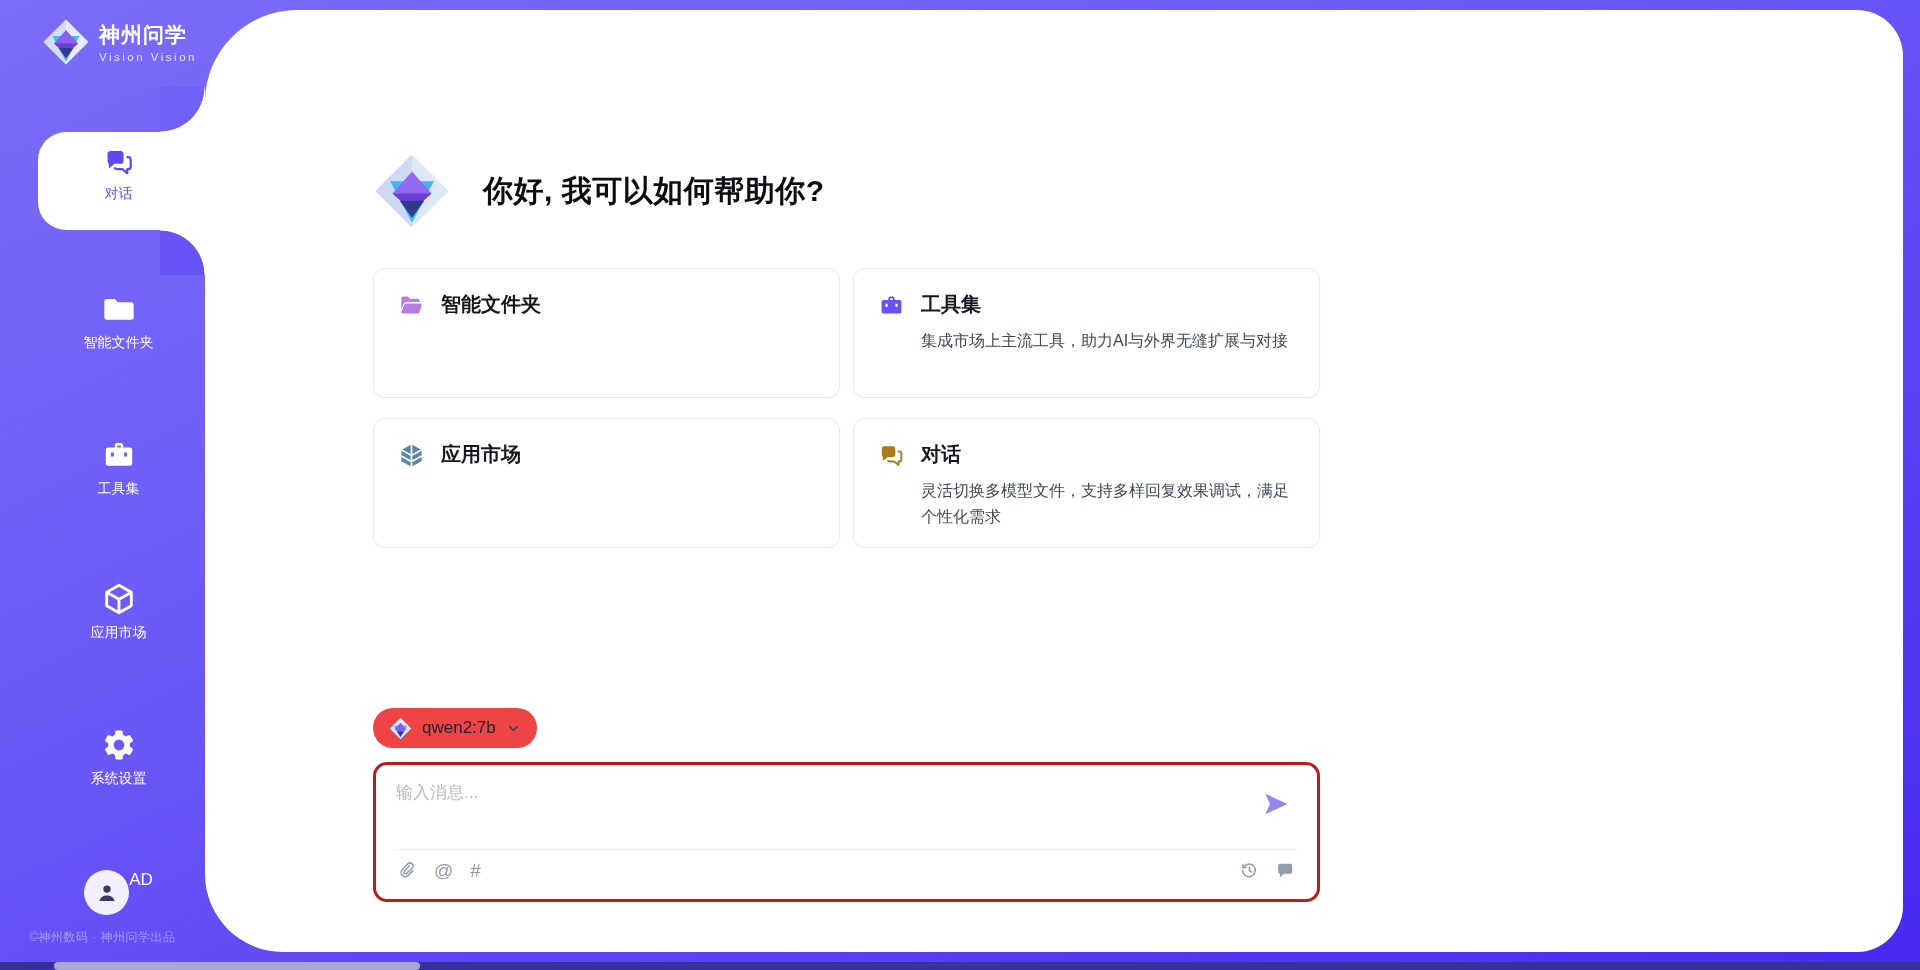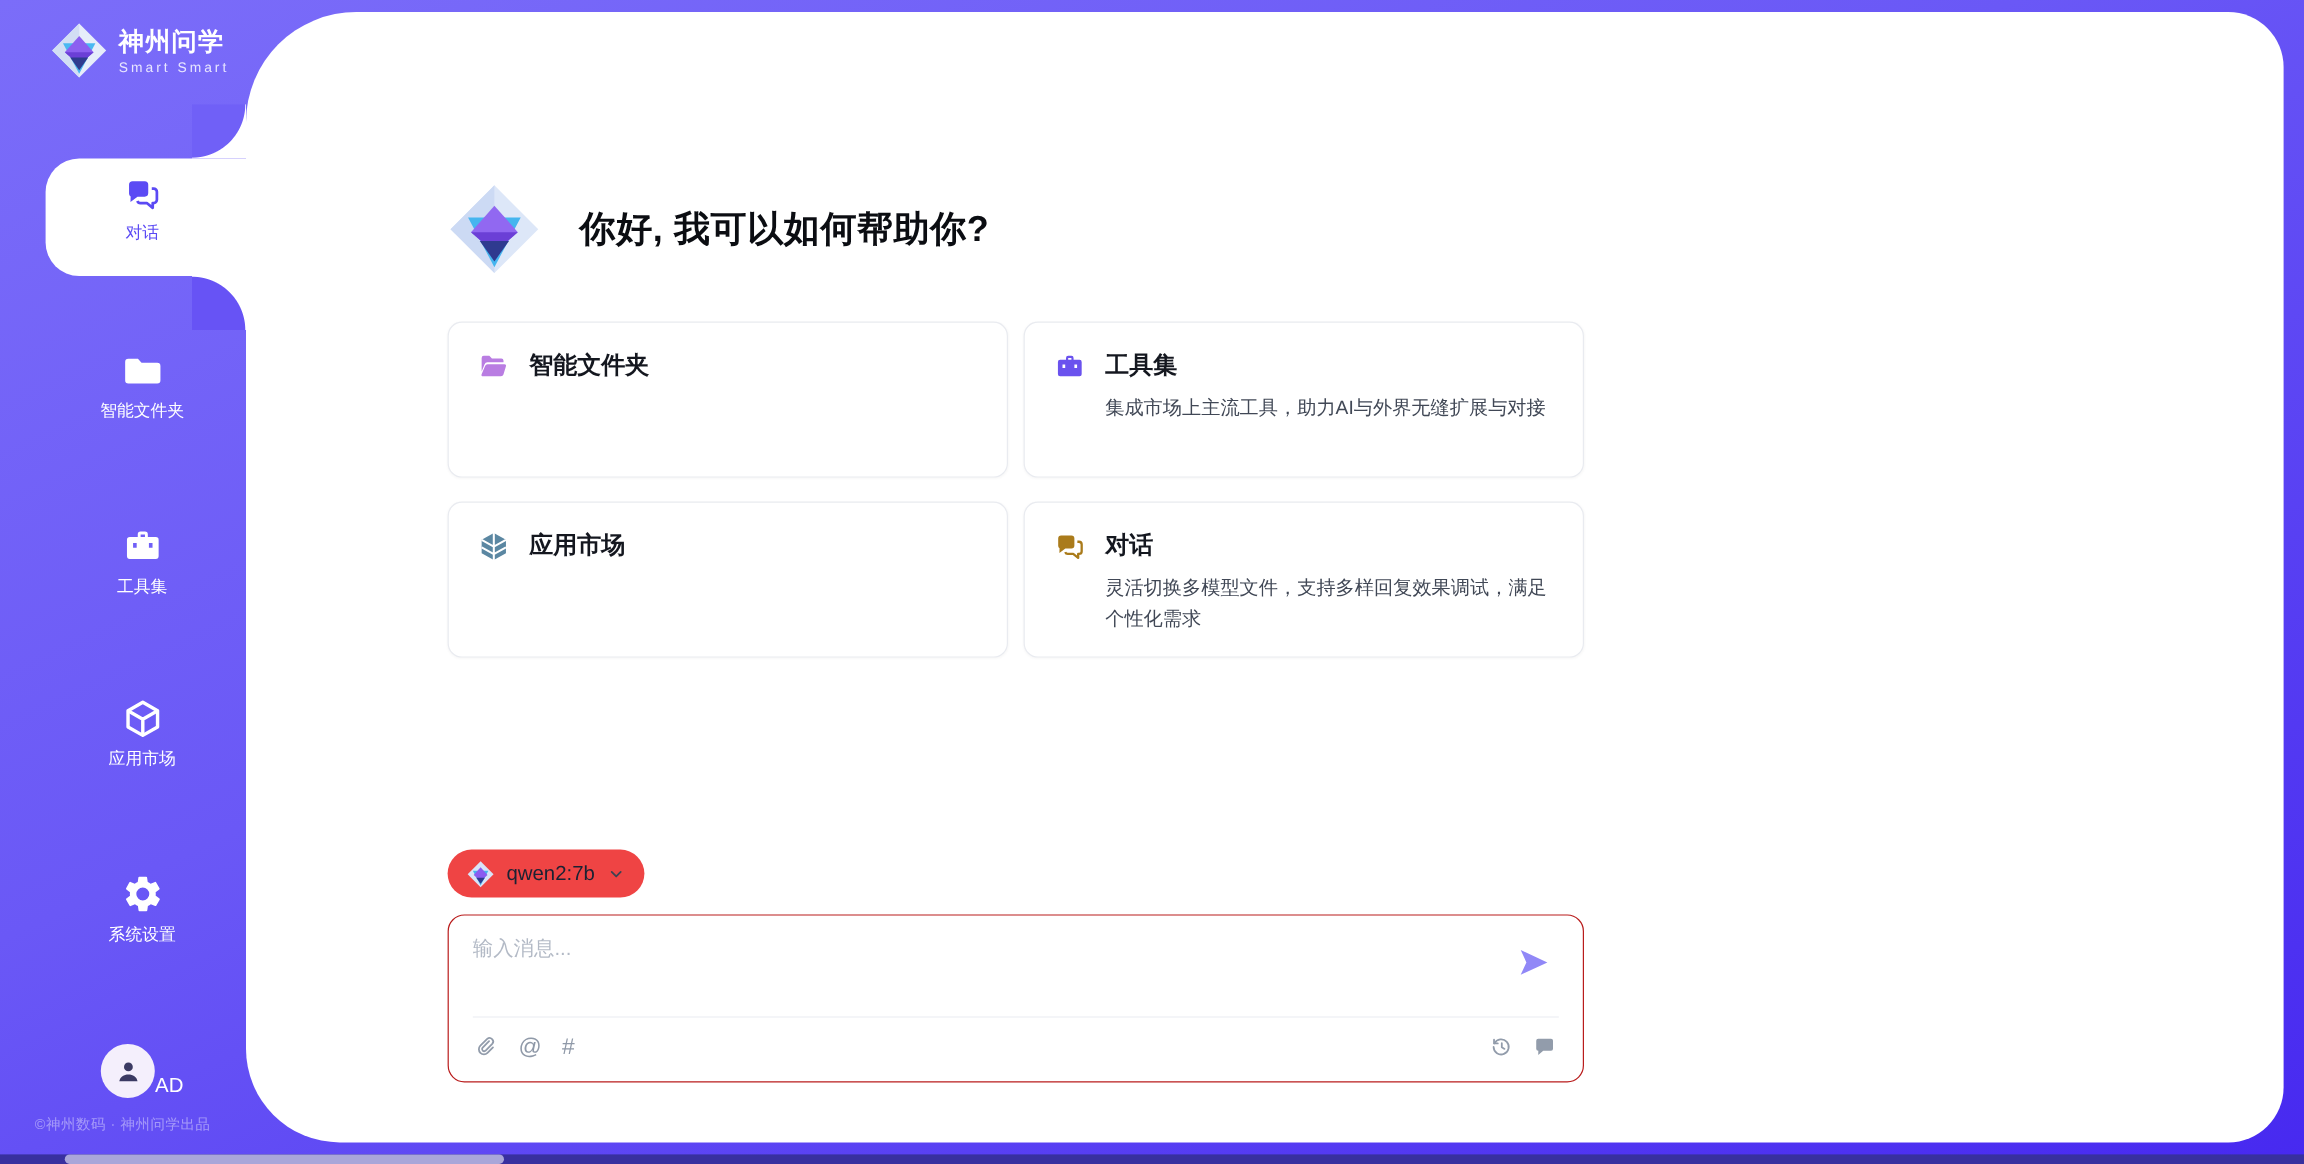--- a/index.html
+++ b/index.html
@@ -31,21 +31,21 @@
   .brand-tagline { color:#e8e6ff; font-size:11.5px; letter-spacing:2.5px; margin-top:2px; }
 
   .nav-item { position:absolute; left:0; width:205px; display:flex; flex-direction:column;
     align-items:center; gap:7px; cursor:pointer; }
   .nav-item .nav-icon { width:36px; height:36px; color:#fff; }
   .nav-item .nav-label { color:#fff; font-size:14px; }
   .nav-item.active .nav-icon { color:#5b4af4; }
   .nav-item.active .nav-label { color:#5b4af4; }
 
   .user-row { position:absolute; left:0; top:870px; width:205px; display:flex;
-    align-items:flex-end; justify-content:center; cursor:pointer; }
+    align-items:flex-start; justify-content:center; cursor:pointer; }
   .avatar { width:45px; height:45px; border-radius:50%; background:#f4effc;
     display:flex; align-items:center; justify-content:center; }
   .avatar svg { width:26px; height:26px; color:#3b3a63; }
   .user-name { color:#fff; font-size:17px; font-weight:500; }
   .copyright { position:absolute; left:13px; top:929px; color:rgba(255,255,255,0.42);
     font-size:12px; letter-spacing:0.5px;text-align:right; }
 
   
   .content { position:absolute; left:373px; top:0; width:947px; height:100%; }
 
@@ -61,21 +61,21 @@
   .card-title { font-size:20px; font-weight:700; color:#14171f; margin-bottom:10px; }
   .card-desc { font-size:16px; color:#414856; line-height:1.6; }
 
   .model-pill { position:absolute; top:708px; left:0; height:40px; border-radius:20px;
     background:#ef4444; display:flex; align-items:center; gap:10px; padding:0 16px;
     cursor:pointer; }
   .model-name { font-size:17px; color:#1a2233; font-weight:500; }
   .model-pill svg.chev { width:15px; height:15px; color:#3c4352; }
 
   .composer { position:absolute; top:762px; left:0; right:0; height:140px; background:#fff;
-    border:1px solid #b91c1c; border-radius:14px; }
+    border:3px solid #b91c1c; border-radius:14px; }
   .composer textarea { position:absolute; left:20px; top:16px; right:70px; height:60px;
     border:none; outline:none; resize:none; font-family:inherit; font-size:17px; color:#30343d; }
   .composer textarea::placeholder { color:#b3bac6; }
   .send-btn { position:absolute; top:24px; right:26px; width:30px; height:30px;
     color:#9188f7; cursor:pointer; }
   .composer-divider { position:absolute; left:20px; right:20px; top:84px; height:1px;
     background:#edeff3; }
   .composer-tools { position:absolute; left:20px; bottom:18px; display:flex;
     align-items:center; gap:17px; color:#929cab; }
   .composer-tools-right { position:absolute; right:20px; bottom:18px; display:flex;
@@ -105,21 +105,21 @@
     <svg width="48" height="48" viewBox="0 0 64 64">
       <polygon points="32,2 62,32 32,62 2,32" fill="#e6edfa"></polygon>
       <polygon points="32,2 32,62 2,32" fill="#d2def4"></polygon>
       <polygon points="14,24 50,24 32,58" fill="#4ab8f1"></polygon>
       <polygon points="32,16 48,34 32,48 16,34" fill="#8c5ff0"></polygon>
       <polygon points="32,34 48,34 32,48 16,34" fill="#6b3fd6"></polygon>
       <polygon points="22,40 42,40 32,54" fill="#2f3a8f"></polygon>
     </svg>
     <div>
       <div class="brand-name">神州问学</div>
-      <div class="brand-tagline">Smart Smart</div>
+      <div class="brand-tagline">Vision Vision</div>
     </div>
   </div>
 
   <div class="nav-item active" style="top:146px">
     <svg class="nav-icon" viewBox="0 0 24 24" style="width:32px;height:32px">
       <path d="M3.4 6a2.2 2.2 0 012.2-2.2h7.6A2.2 2.2 0 0115.4 6v5.2a2.2 2.2 0 01-2.2 2.2H8.7l-4.4 3.4.1-3.5a2.2 2.2 0 01-1-1.9V6z" fill="currentColor"></path>
       <path d="M17.6 8.4h1.2a2 2 0 012 2v5a2 2 0 01-2 2h-.6v3l-3.7-3h-4a2 2 0 01-1.9-1.3" fill="none" stroke="currentColor" stroke-width="1.7" stroke-linejoin="round"></path>
     </svg>
     <div class="nav-label">对话</div>
   </div>

